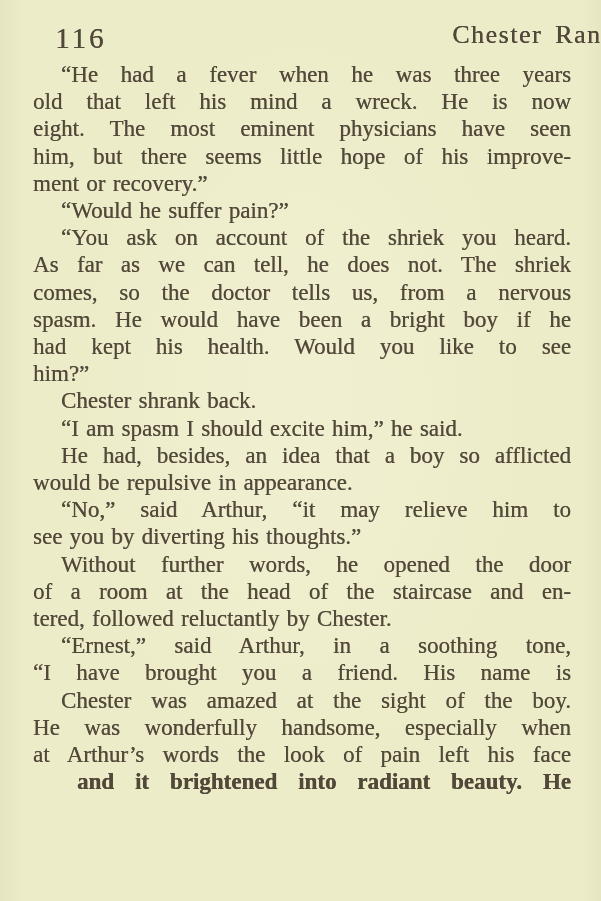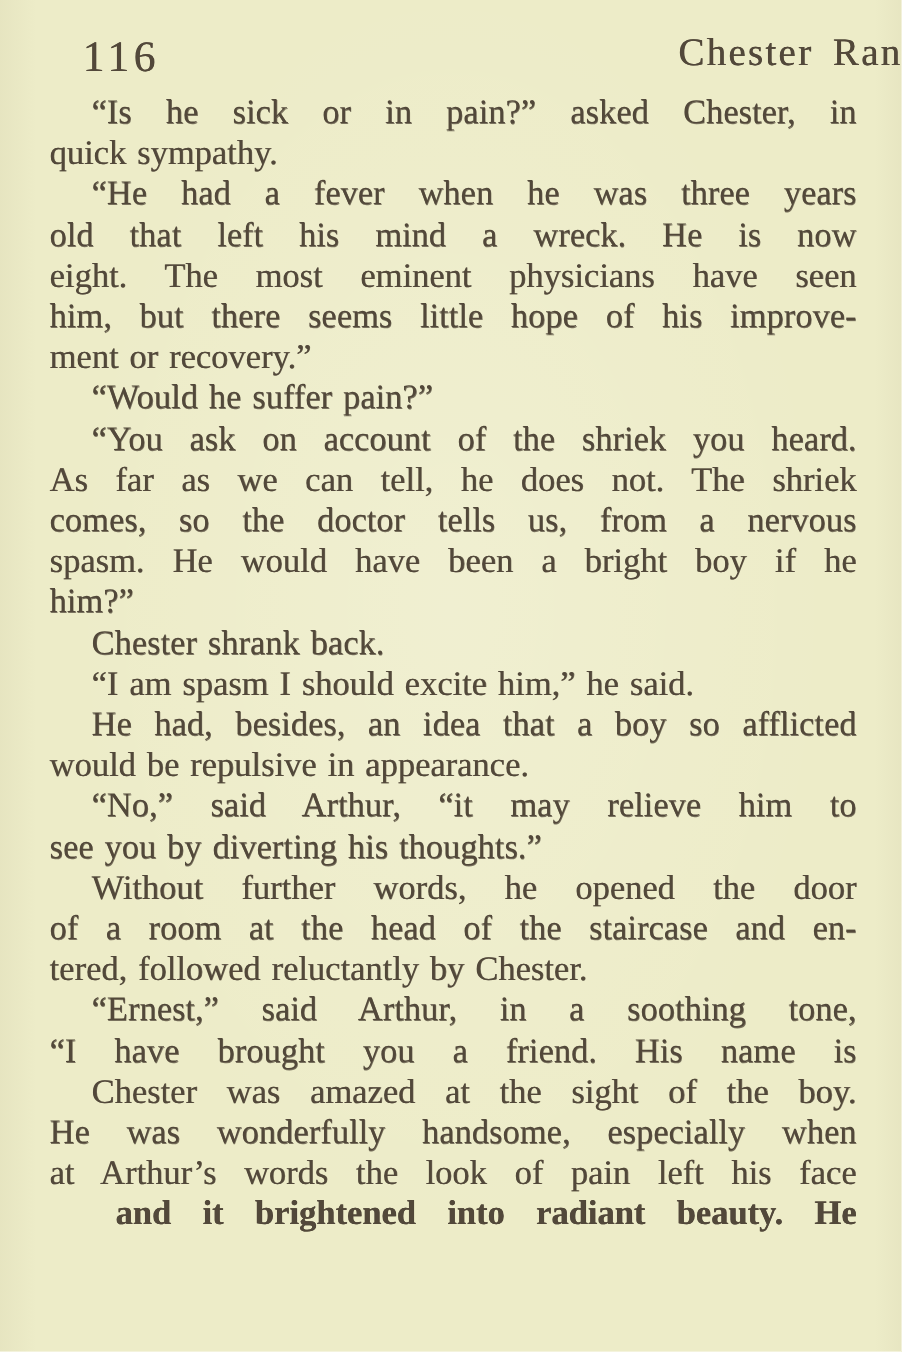--- a/index.html
+++ b/index.html
@@ -74,38 +74,35 @@
 </head>
 <body>
 
 <div class="page">
   <header class="running-head">
     <span class="head-title">Chester Rand.</span>
     <span class="pagenum">116</span>
   </header>
   <main class="text-body" id="text-body">
       <p class="para">
-        <span class="line first">“Is he sick or in pain?” asked Chester, in</span>
-        <span class="line last">quick sympathy.</span>
-      </p>
-      <p class="para">
         <span class="line first">“He had a fever when he was three years</span>
         <span class="line">old that left his mind a wreck.  He is now</span>
         <span class="line">eight.  The most eminent physicians have seen</span>
         <span class="line">him, but there seems little hope of his improve-</span>
         <span class="line last">ment or recovery.”</span>
       </p>
       <p class="para">
         <span class="line first last">“Would he suffer pain?”</span>
       </p>
       <p class="para">
         <span class="line first">“You ask on account of the shriek you heard.</span>
         <span class="line">As far as we can tell, he does not.  The shriek</span>
         <span class="line">comes, so the doctor tells us, from a nervous</span>
         <span class="line">spasm.  He would have been a bright boy if he</span>
+        <span class="line">had kept his health.  Would you like to see</span>
         <span class="line last">him?”</span>
       </p>
       <p class="para">
         <span class="line first last">Chester shrank back.</span>
       </p>
       <p class="para">
         <span class="line first last">“I am spasm I should excite him,” he said.</span>
       </p>
       <p class="para">
         <span class="line first">He had, besides, an idea that a boy so afflicted</span>

